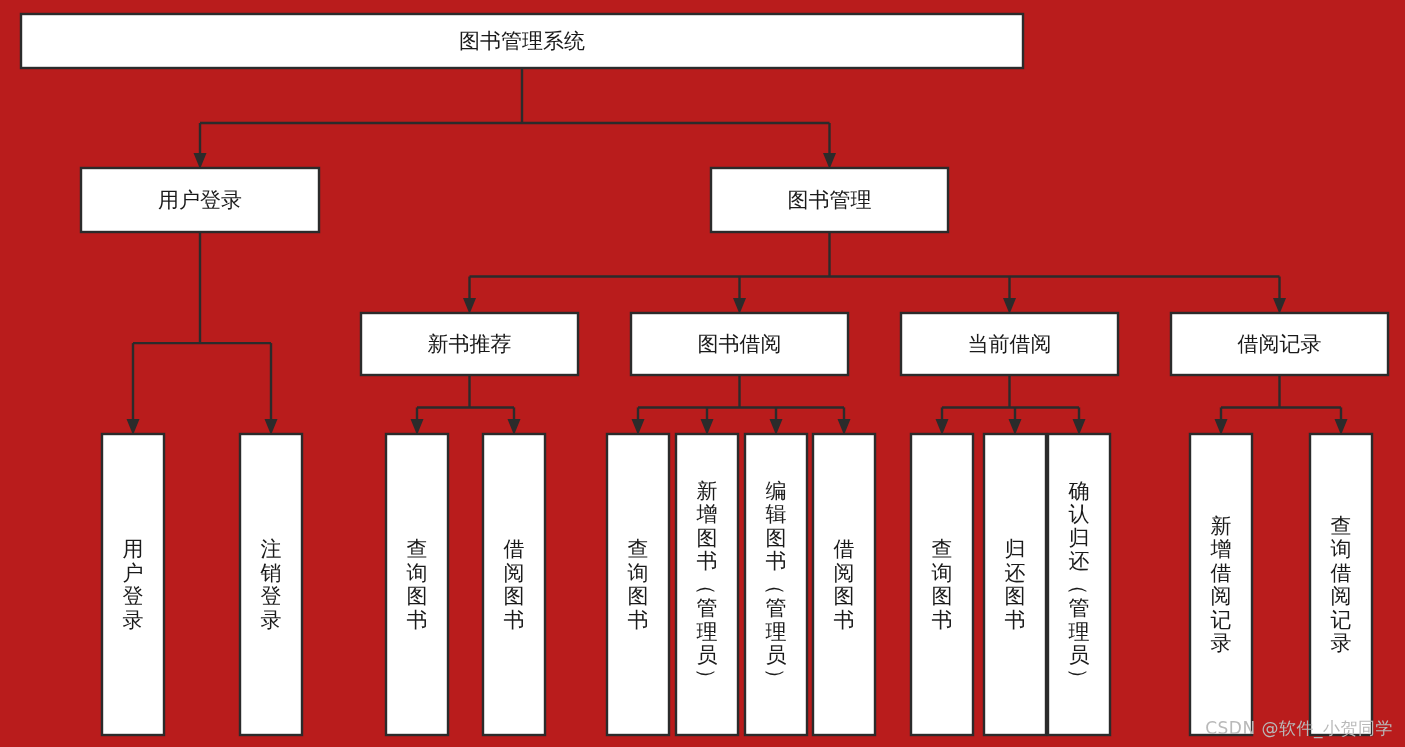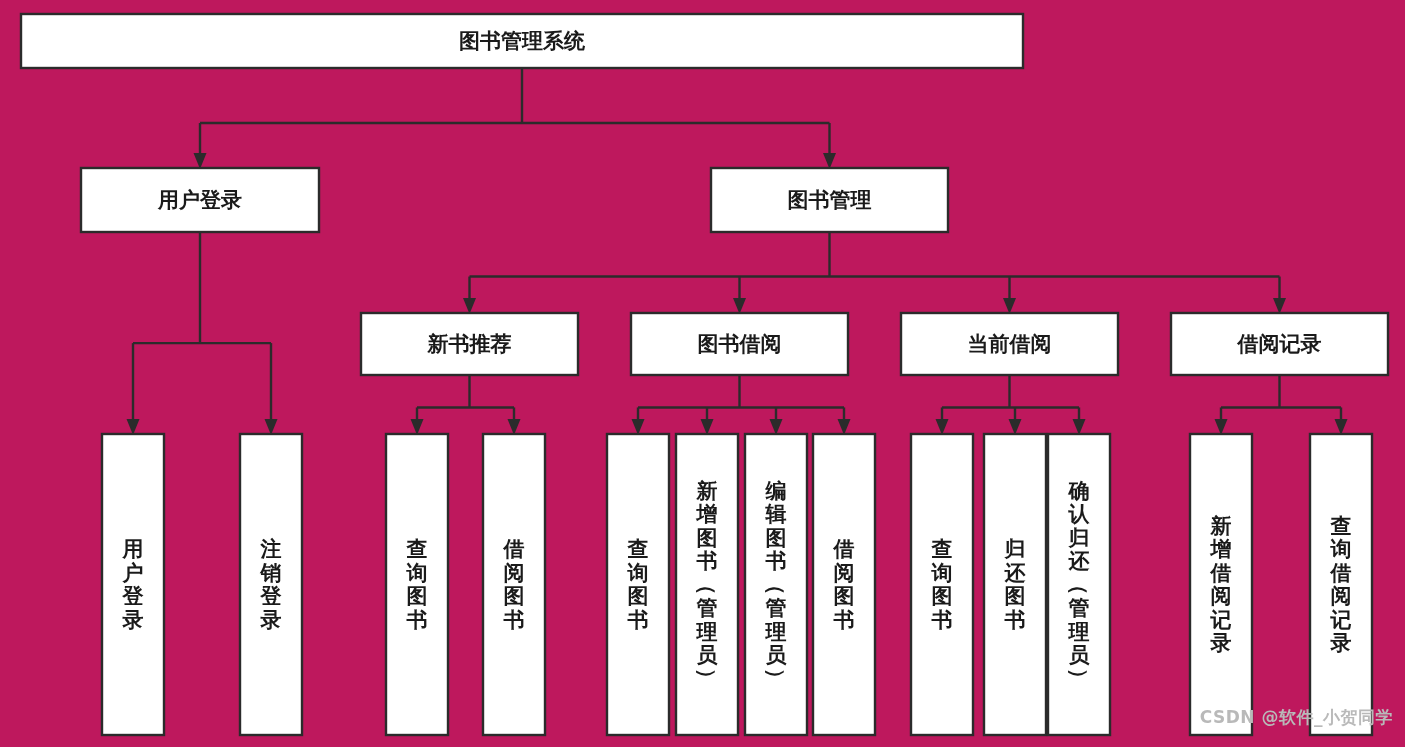--- a/index.html
+++ b/index.html
@@ -10,22 +10,21 @@
   body {
     width: 1405px;
     height: 747px;
     font-family: "DejaVu Sans", "Liberation Sans", sans-serif;
     overflow: hidden;
   }
   #diagram-root {
     position: relative;
     width: 1405px;
     height: 747px;
-    background: #be185d;
-    font-weight: bold;
+    background: #b91c1c;
   }
   svg#flow-svg {
     position: absolute;
     left: 0;
     top: 0;
     width: 1405px;
     height: 747px;
   }
   .node-rect {
     fill: #ffffff;
@@ -51,21 +50,21 @@
   }
   .node-label-v {
     font-family: "DejaVu Sans", "Liberation Sans", sans-serif;
     font-size: 21px;
     fill: #1a1a1a;
     text-anchor: middle;
   }
   .watermark {
     position: absolute;
     right: 12px;
-    bottom: 18px;
+    bottom: 7px;
     font-family: "DejaVu Sans", "Liberation Sans", sans-serif;
     font-size: 17px;
     color: #b9b9b9;
     letter-spacing: 0.5px;
     white-space: nowrap;
     user-select: none;
   }
 </style>
 </head>
 <body>

